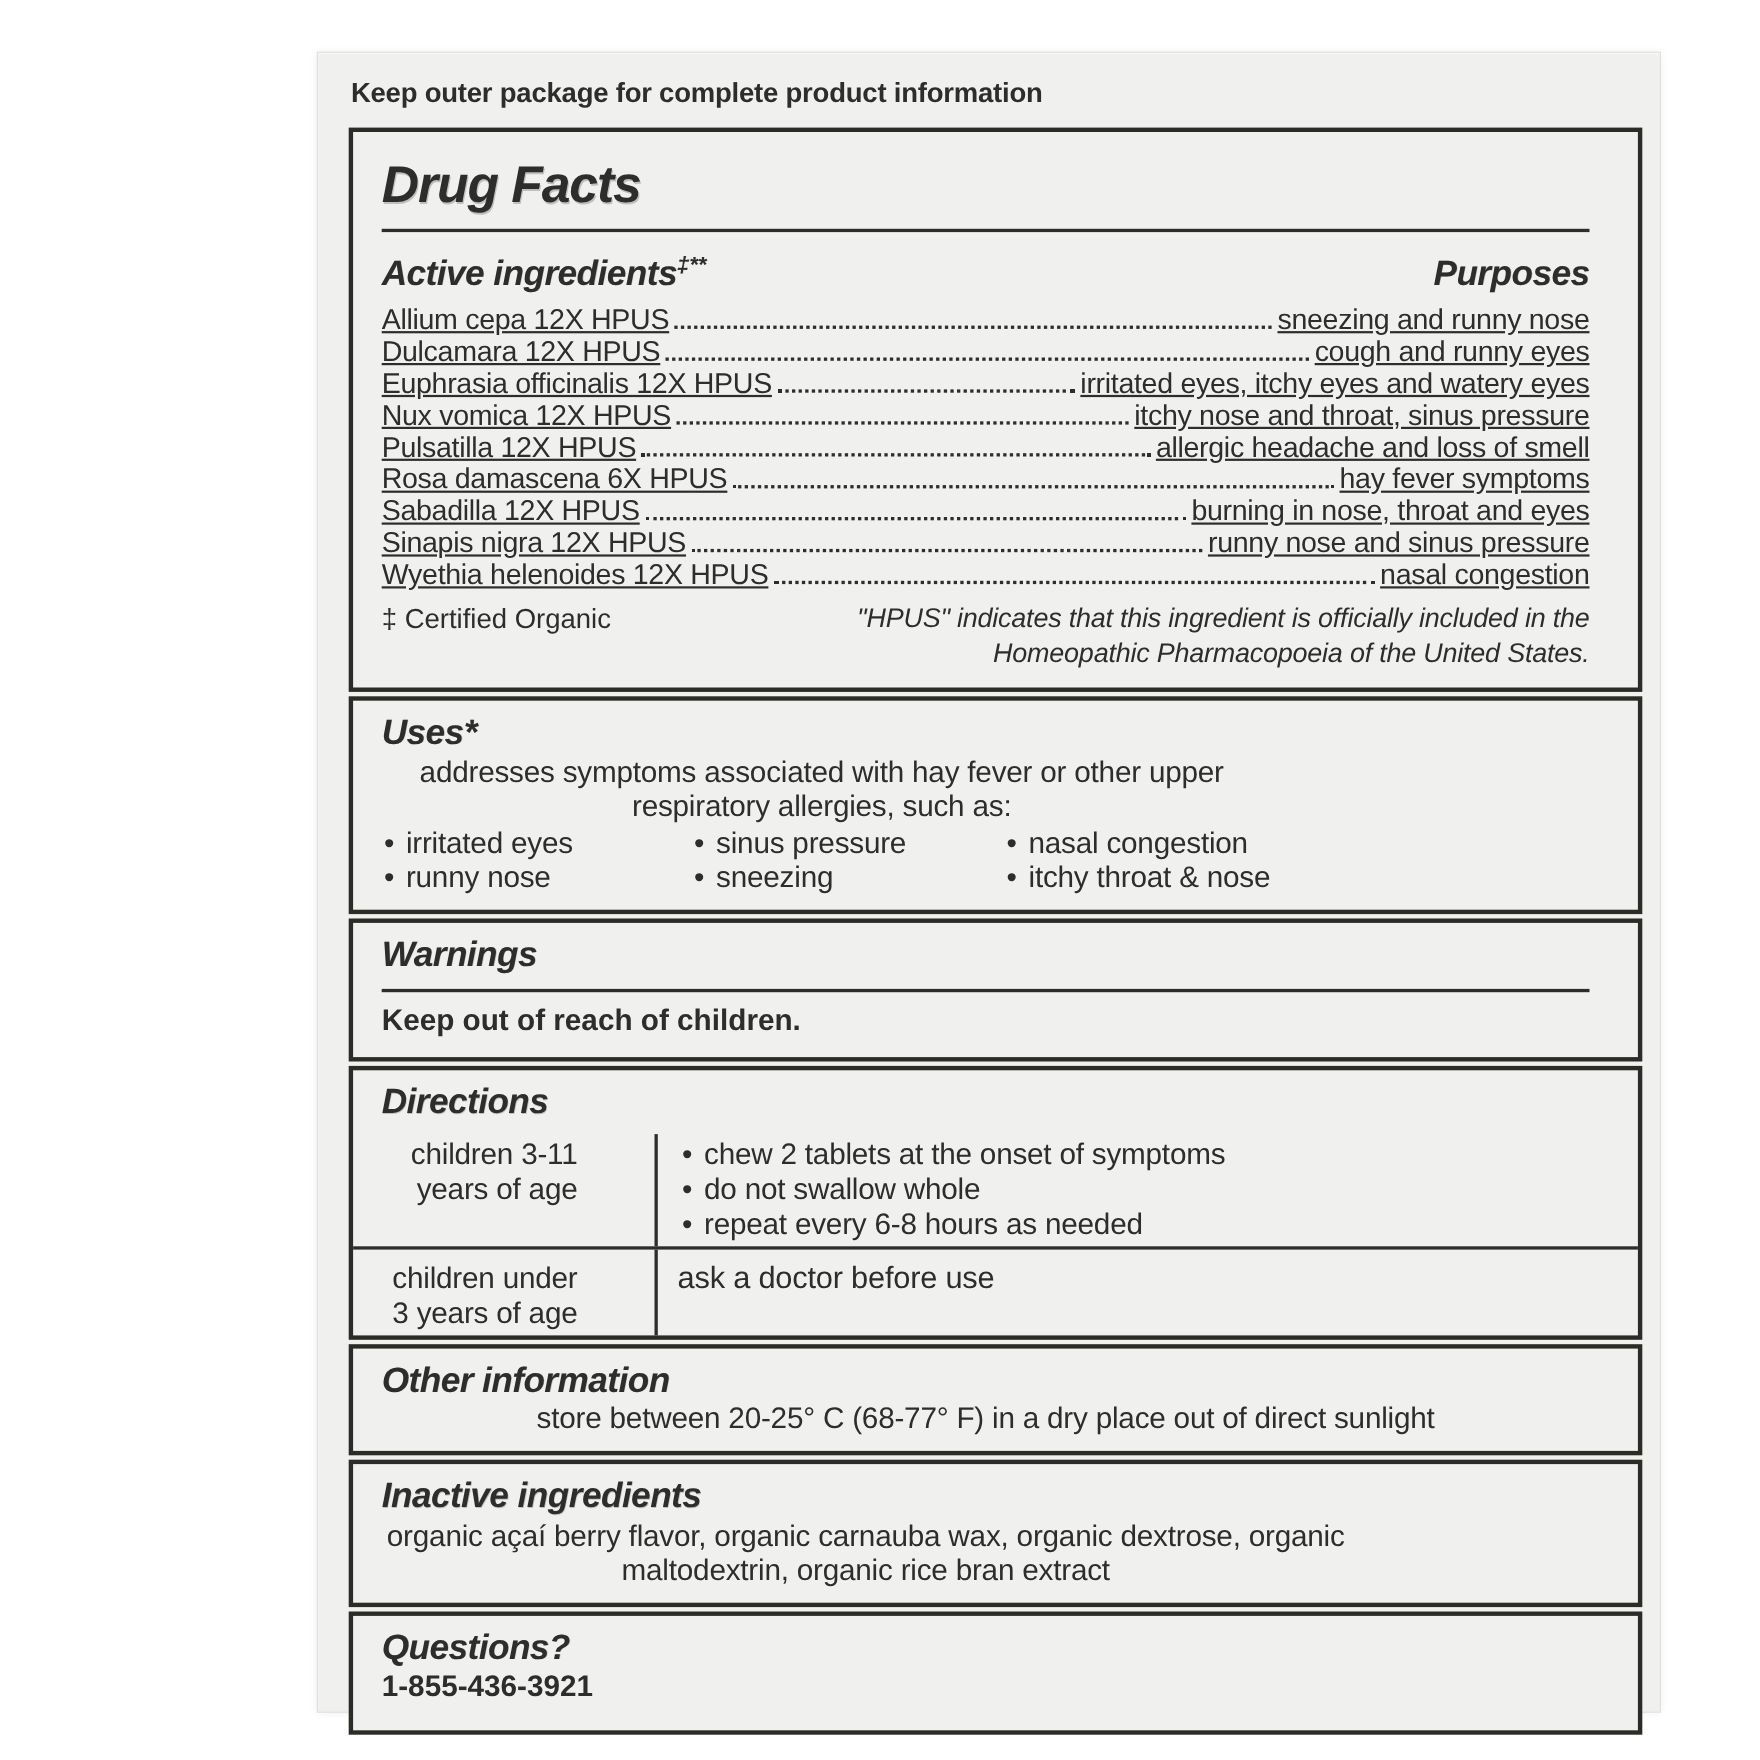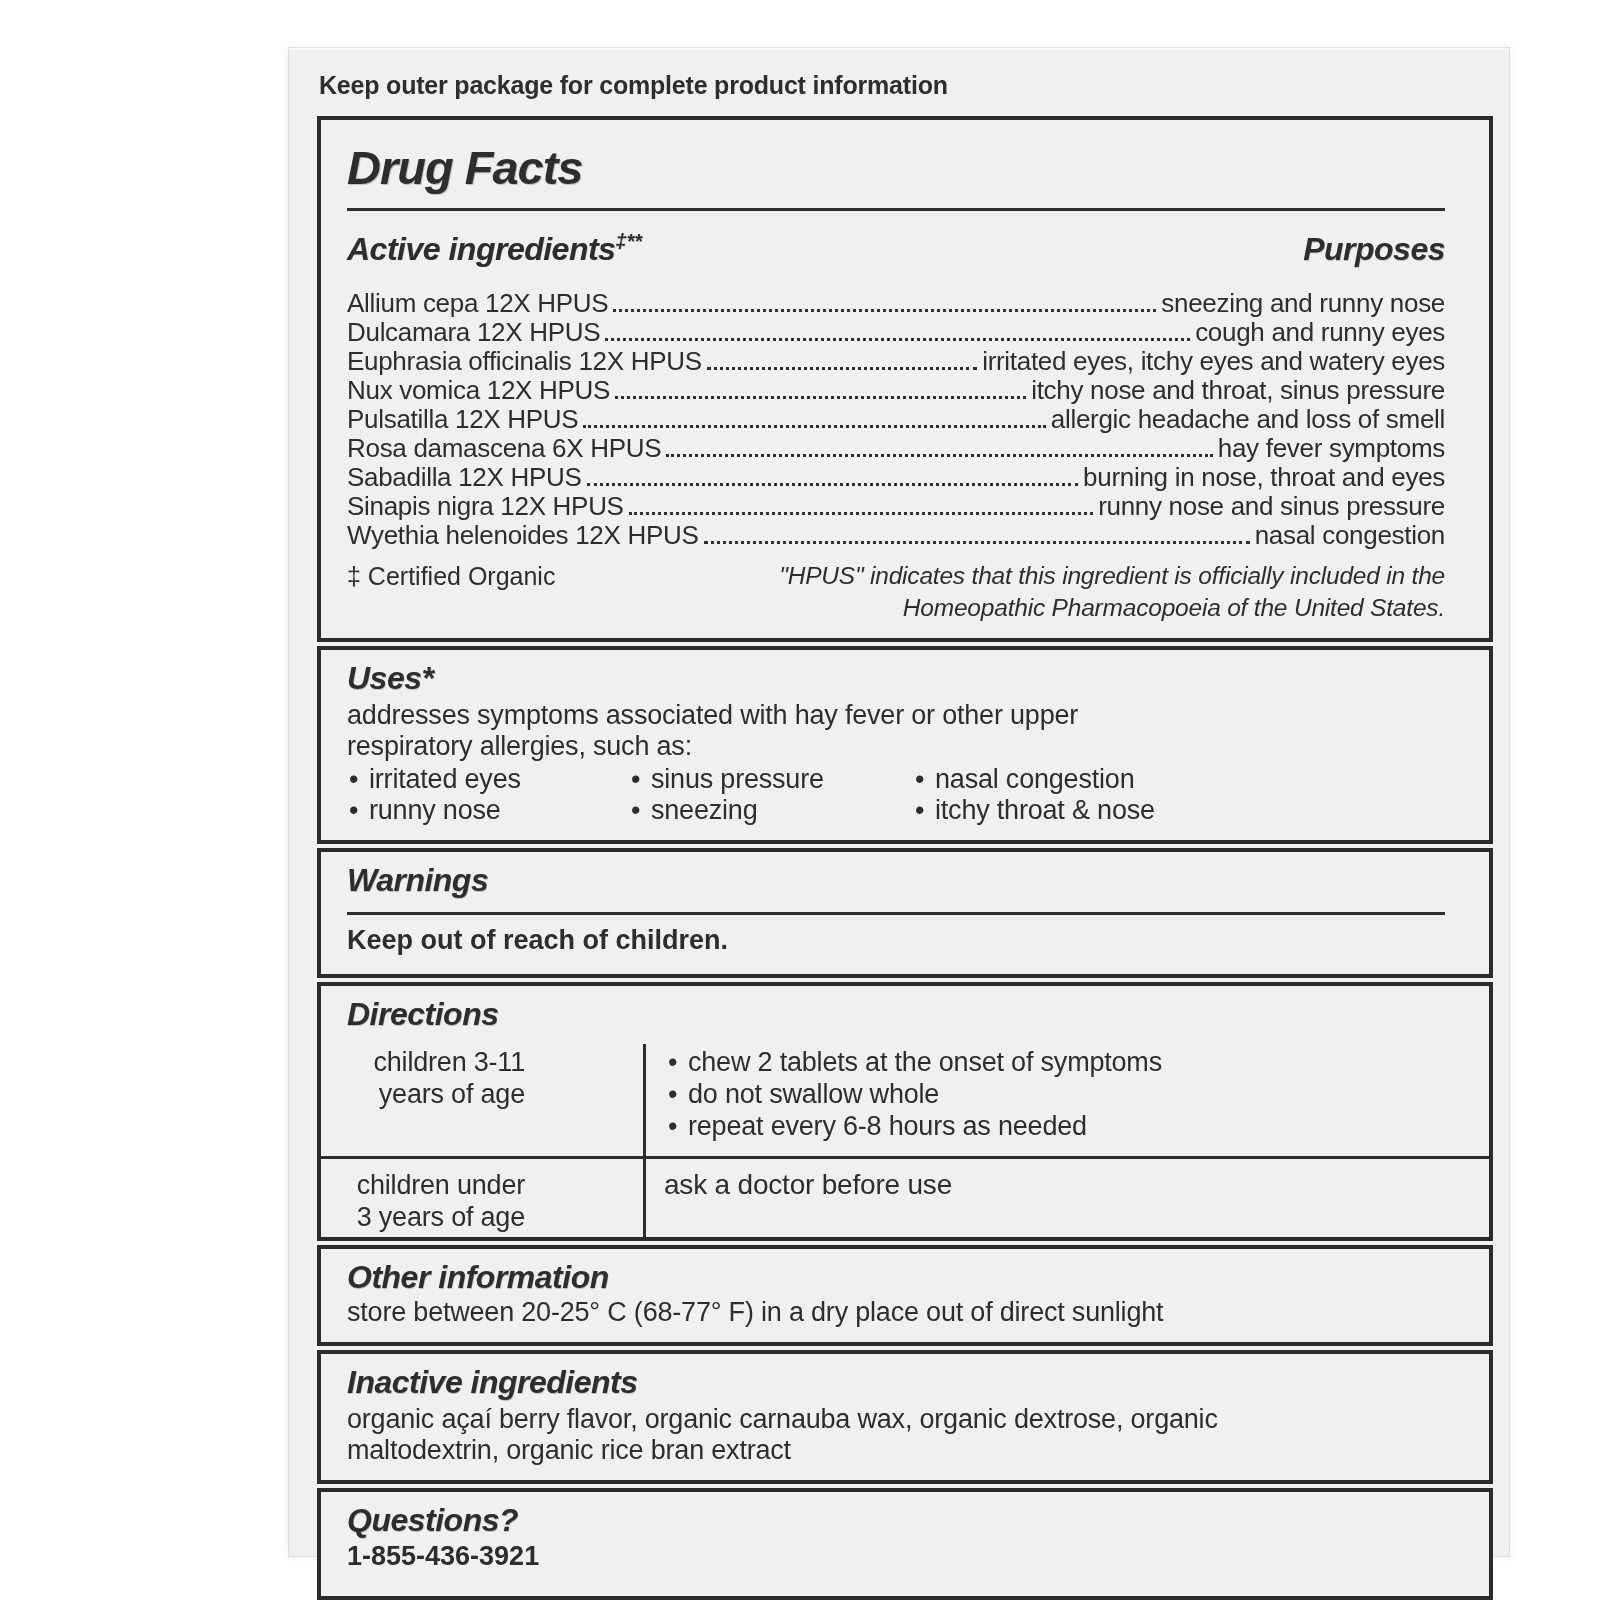--- a/index.html
+++ b/index.html
@@ -63,21 +63,21 @@
   }
   h2.sec{
     font-style:italic;
     font-weight:bold;
     font-size:32px;
     line-height:40px;
     letter-spacing:-0.5px;
     text-shadow:0.5px 0.5px 0 rgba(45,45,43,0.25);
   }
   sup.hdr-sup{font-size:20px;letter-spacing:0;}
-  .ing-list{margin-top:20px;}
+  .ing-list{margin-top:8px;text-decoration:underline;}
   .ing-row{
     display:flex;
     align-items:flex-end;
     font-size:26px;
     line-height:29px;
     letter-spacing:-0.3px;
   }
   .ing-name{white-space:nowrap;}
   .ing-purpose{white-space:nowrap;}
   .leader{
@@ -103,20 +103,21 @@
     max-width:712px;
     margin-left:auto;
     font-size:24.5px;
     line-height:32px;
     letter-spacing:-0.2px;
   }
   .body-text{
     font-size:27px;
     line-height:31px;
     letter-spacing:-0.2px;
+    text-align:center;
   }
   .pt{padding-top:8px;}
   .uses-intro{max-width:800px;margin-top:2px;}
   .uses-grid{
     display:grid;
     grid-template-columns:282px 284px 1fr;
     margin-top:2px;
   }
   .bullet{
     position:relative;
@@ -146,22 +147,21 @@
     flex:0 0 274px;
     padding:2px 70px 14px 26px;
     font-size:27px;
     line-height:32px;
     letter-spacing:-0.2px;
     text-align:right;
   }
   .dir-instructions{
     flex:1 1 auto;
     border-left:3px solid var(--ink);
-    padding:2px 10px 14px 18px;
-    margin-left:48px;
+    padding:2px 10px 4px 18px;
   }
   .dir-row.last .dir-age{padding-top:10px;padding-bottom:4px;}
   .dir-row.last .dir-instructions{padding-top:10px;padding-bottom:30px;}
   .dir-li{
     position:relative;
     padding-left:24px;
     font-size:27px;
     line-height:32px;
     letter-spacing:-0.2px;
   }

